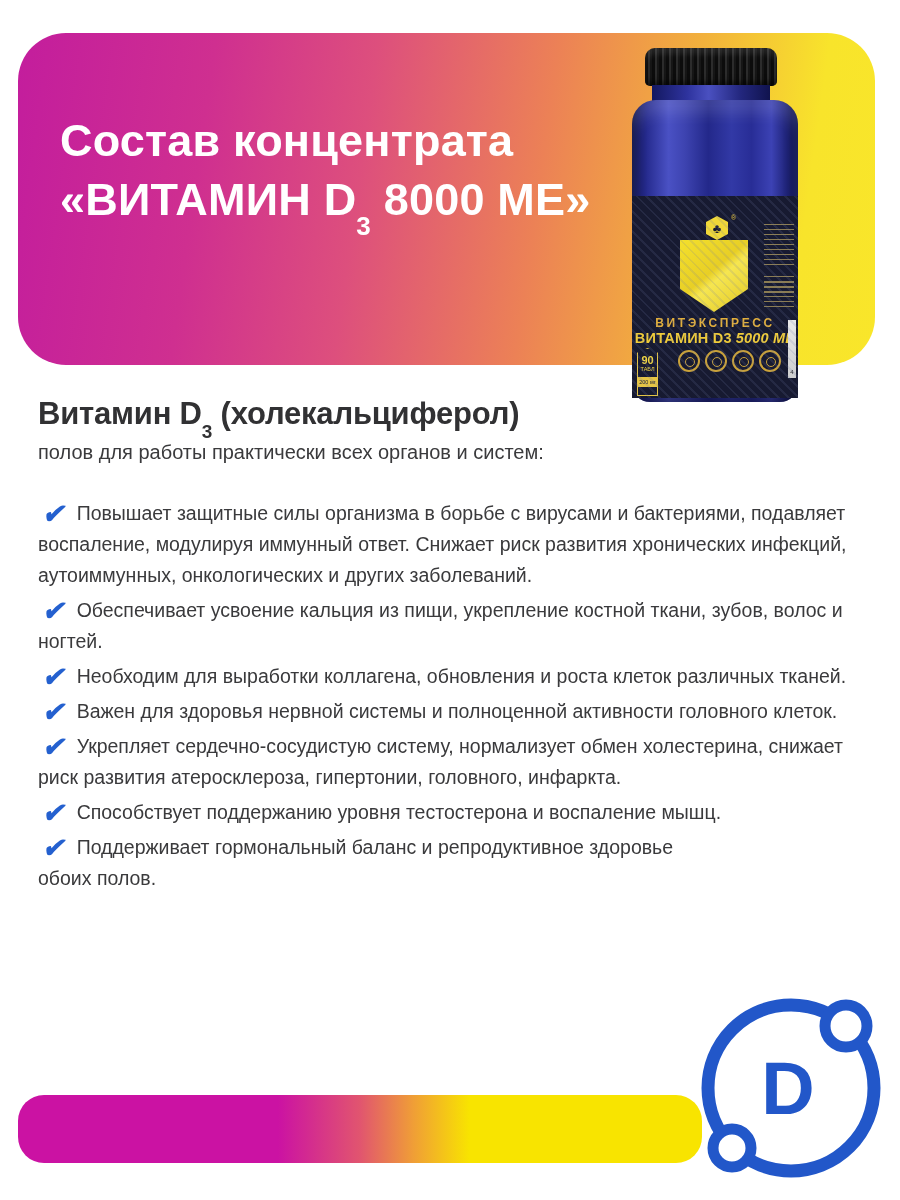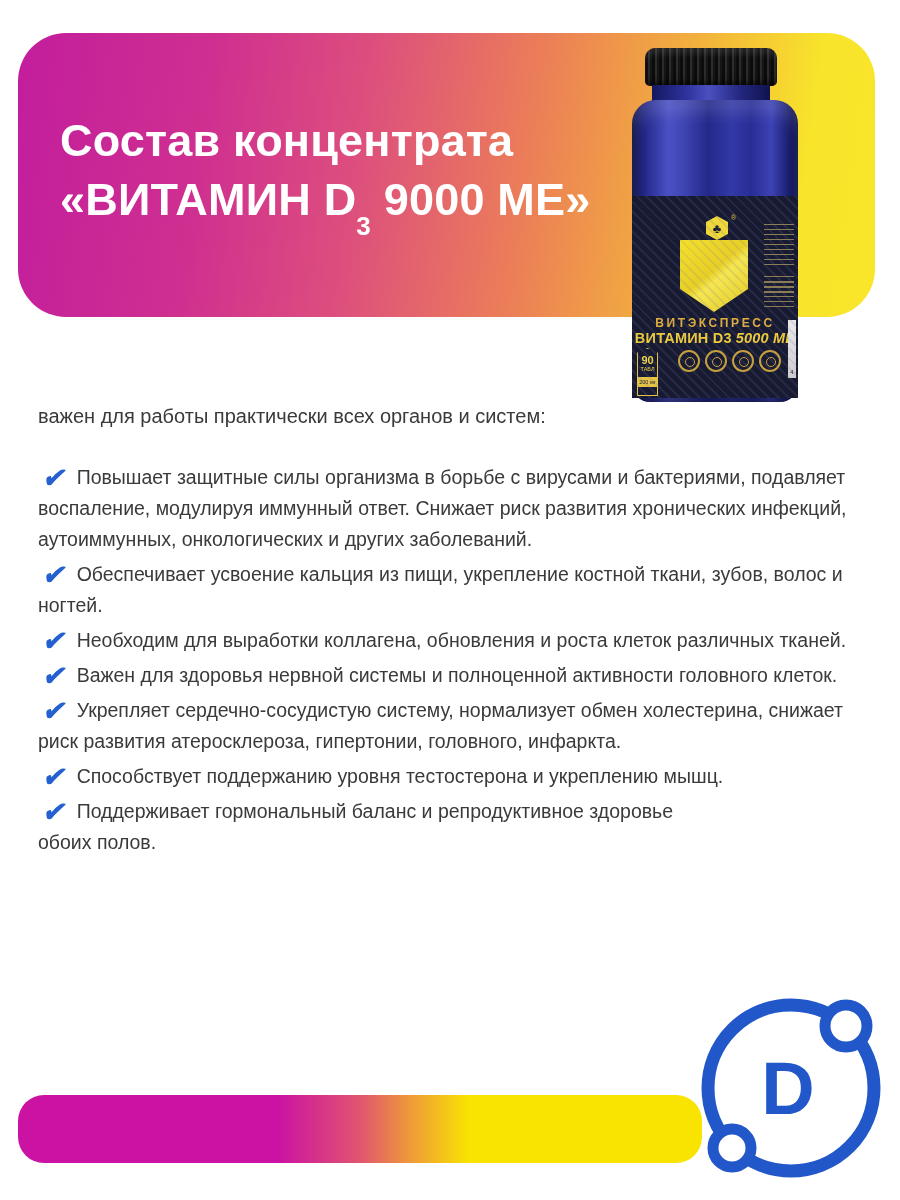--- a/index.html
+++ b/index.html
@@ -2,21 +2,21 @@
 <html><head>
 <meta charset="utf-8">
 <style>
   * { margin:0; padding:0; box-sizing:border-box; }
   html,body { background:#ffffff; }
   body { font-family:"Liberation Sans", sans-serif; }
   .page { position:relative; width:900px; height:1200px; background:#ffffff; overflow:hidden; }
 
   
   .banner {
-    position:absolute; left:18px; top:33px; width:857px; height:284px;
+    position:absolute; left:18px; top:33px; width:857px; height:332px;
     border-radius:48px;
     background:linear-gradient(98deg,#c31d9d 0%,#cf2f90 22%,#dd4f7d 40%,#ec8156 60%,#f2b13c 76%,#f8e42b 90%,#f9e62a 100%);
   }
   .banner-title {
     position:absolute; left:42px; top:78px; color:#ffffff; font-weight:bold;
     font-size:45px; line-height:59px; letter-spacing:0.2px;
   }
   .banner-title sub { font-size:26px; line-height:0; position:relative; top:10px; }
 
   
@@ -121,21 +121,21 @@
   .d-logo text { font-family:"Liberation Sans", sans-serif; font-weight:bold; font-size:74px; }
 </style>
 </head>
 <body>
 
 <div class="page">
 
   <div class="banner">
     <div class="banner-title">
       <span>Состав концентрата</span><br>
-      <span><span>«ВИТАМИН D</span><sub>3</sub><span> 9000 МЕ»</span></span>
+      <span><span>«ВИТАМИН D</span><sub>3</sub><span> 8000 МЕ»</span></span>
     </div>
   </div>
 
   <div class="bottle">
     <div class="bottle-cap"></div>
     <div class="bottle-neck"></div>
     <div class="bottle-body">
       <div class="bottle-label">
         <div class="hex-logo">
             <span>♣</span>
@@ -158,28 +158,29 @@
           <span class="wt">200 мг</span>
         </div>
         <div class="fine-print-a"></div>
         <div class="fine-print-b"></div>
         <div class="side-sticker">4</div>
       </div>
     </div>
   </div>
 
   <div class="content">
-    <p class="section-subtitle">важен для работы практически всех органов и систем:</p>
+    <h1 class="section-heading"><span>Витамин D</span><sub>3</sub><span> (холекальциферол)</span></h1>
+    <p class="section-subtitle">полов для работы практически всех органов и систем:</p>
     <div class="bullets">
       <p class="bullet"><span class="check">✔</span><span>Повышает защитные силы организма в борьбе с вирусами и бактериями, подавляет воспаление, модулируя иммунный ответ. Снижает риск развития хронических инфекций, аутоиммунных, онкологических и других заболеваний.</span></p>
       <p class="bullet"><span class="check">✔</span><span>Обеспечивает усвоение кальция из пищи, укрепление костной ткани, зубов, волос и ногтей.</span></p>
       <p class="bullet"><span class="check">✔</span><span>Необходим для выработки коллагена, обновления и роста клеток различных тканей.</span></p>
       <p class="bullet"><span class="check">✔</span><span>Важен для здоровья нервной системы и полноценной активности головного клеток.</span></p>
       <p class="bullet"><span class="check">✔</span><span>Укрепляет сердечно-сосудистую систему, нормализует обмен холестерина, снижает риск развития атеросклероза, гипертонии, головного, инфаркта.</span></p>
-      <p class="bullet"><span class="check">✔</span><span>Способствует поддержанию уровня тестостерона и укреплению мышц.</span></p>
+      <p class="bullet"><span class="check">✔</span><span>Способствует поддержанию уровня тестостерона и воспаление мышц.</span></p>
       <p class="bullet narrow"><span class="check">✔</span><span>Поддерживает гормональный баланс и репродуктивное здоровье обоих полов.</span></p>
     </div>
   </div>
 
   <div class="bottom-bar"></div>
 
   <svg class="d-logo" width="192" height="192" viewBox="0 0 192 192">
     <circle cx="93" cy="92" r="83" fill="none" stroke="#2257c9" stroke-width="13"></circle>
     <circle cx="148" cy="30" r="21" fill="#ffffff" stroke="#2257c9" stroke-width="11"></circle>
     <circle cx="34" cy="152" r="19" fill="#ffffff" stroke="#2257c9" stroke-width="11"></circle>

